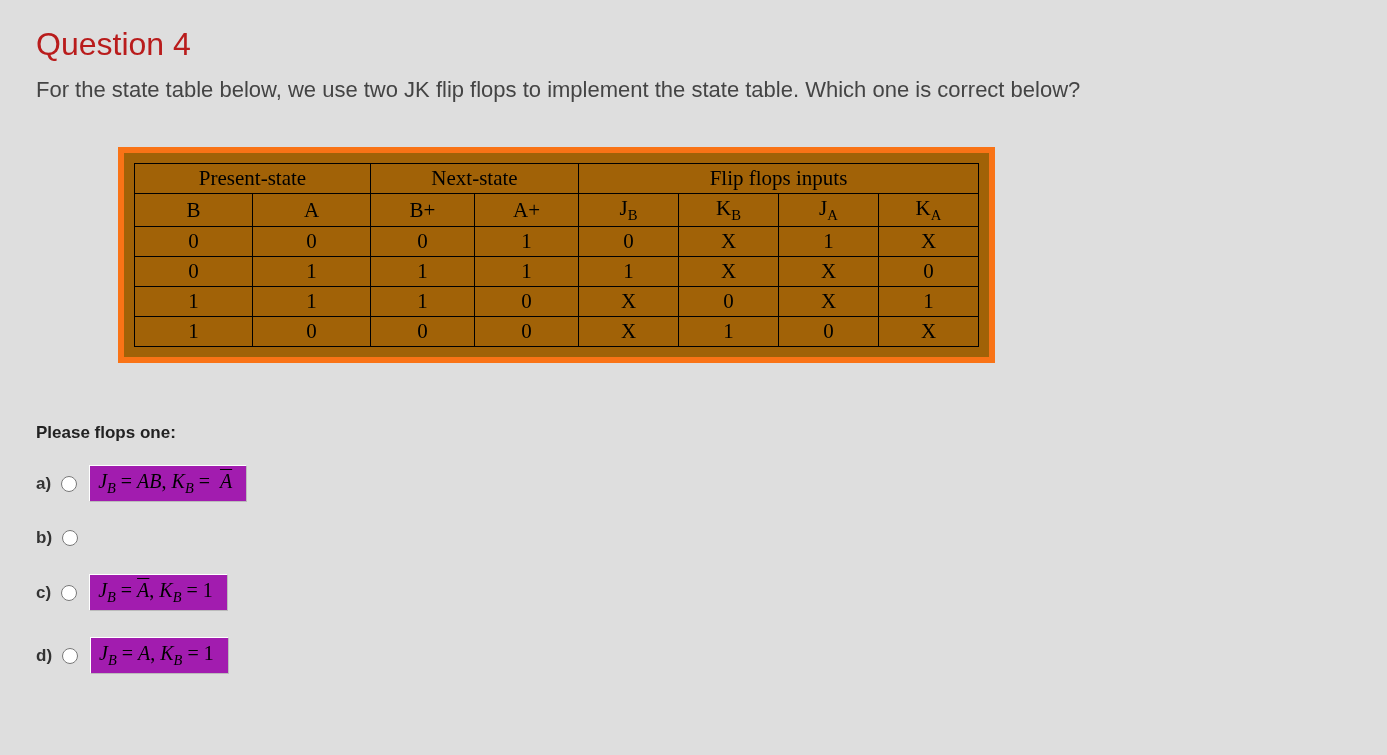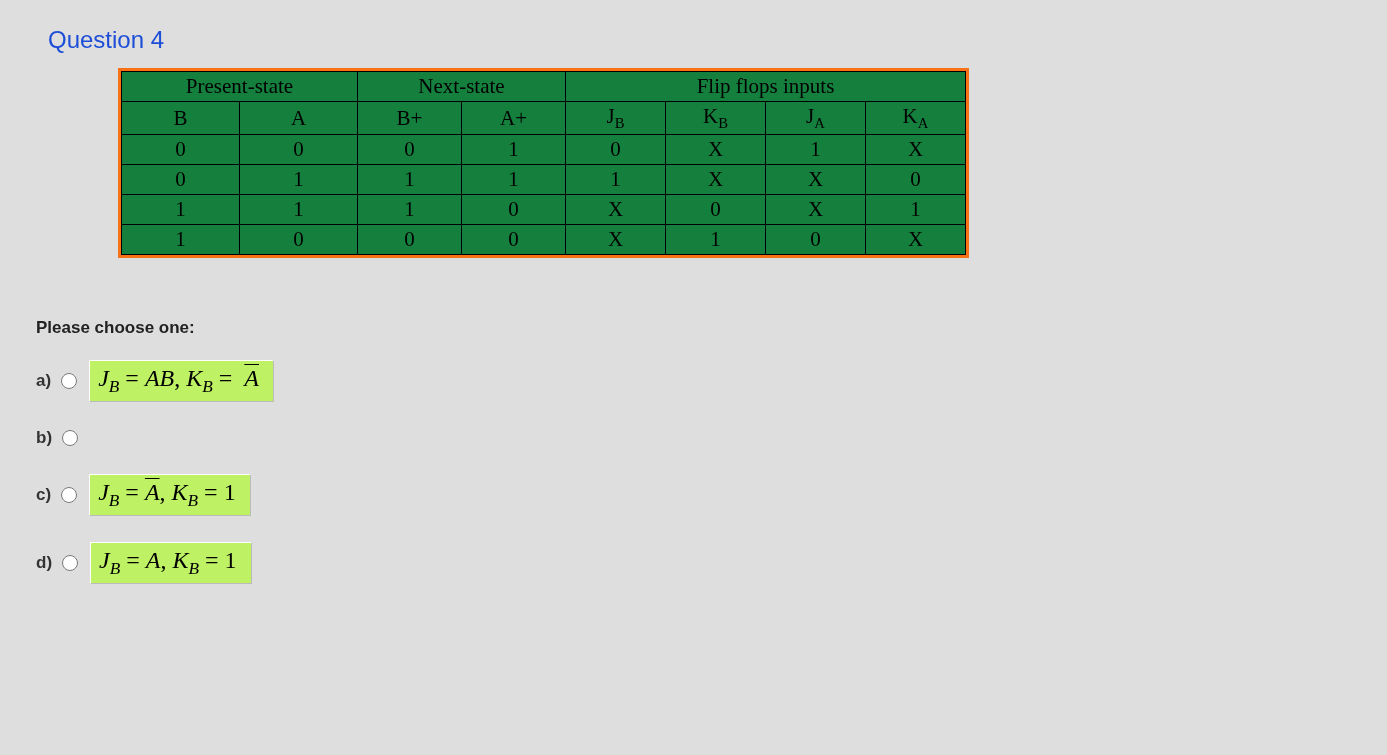--- a/index.html
+++ b/index.html
@@ -7,36 +7,36 @@
     margin: 0;
     padding: 0;
     background: #dedede;
     font-family: Arial, Helvetica, sans-serif;
     color: #333;
   }
   .page {
     padding: 20px 36px 50px 36px;
   }
   .qtitle {
-    font-size: 24px;
-    color: #1d4ed8;
-    margin: 6px 0 14px 12px;
+    font-size: 32px;
+    color: #b91c1c;
+    margin: 6px 0 14px 0;
     font-weight: 400;
   }
   .prompt {
     font-size: 22px;
     color: #444;
     margin-bottom: 44px;
     font-weight: 400;
   }
   .table-wrap {
     display: inline-block;
-    border: 3px solid #f97316;
-    background: #15803d;
-    padding: 0;
+    border: 6px solid #f97316;
+    background: #a16207;
+    padding: 10px;
     margin-left: 82px;
     margin-bottom: 46px;
   }
   table.state {
     border-collapse: collapse;
     font-family: "Times New Roman", Times, serif;
     font-size: 21px;
     color: #000;
   }
   table.state th, table.state td {
@@ -69,46 +69,47 @@
   .opt .letter {
     font-weight: 700;
     margin-right: 0px;
   }
   .opt input[type="radio"] {
     width: 16px;
     height: 16px;
     margin: 0 4px 0 2px;
   }
   .opt .math {
-    background: #bef264;
+    background: #a21caf;
     border-top: 1px solid #fff;
     border-left: 1px solid #fff;
     border-right: 1px solid #bbb;
     border-bottom: 1px solid #bbb;
     padding: 4px 14px 4px 8px;
     font-family: "Cambria Math", "Times New Roman", serif;
-    font-size: 24px;
+    font-size: 20px;
     color: #000;
     font-style: italic;
     white-space: nowrap;
   }
   .opt .math .rm { font-style: normal; }
   .opt .math sub { font-style: italic; font-size: 0.72em; }
   .overline {
     text-decoration: overline;
     text-decoration-thickness: 1px;
   }
 </style>
 </head>
 <body>
 
 <div class="page">
 
   <h1 class="qtitle">Question 4</h1>
 
+  <div class="prompt">For the state table below, we use two JK flip flops to implement the state table. Which one is correct below?</div>
 
   <div class="table-wrap">
     <table class="state">
       <tbody>
           <tr>
         <th colspan="2" class="col-wide">Present-state</th>
         <th colspan="2" class="col-mid">Next-state</th>
         <th colspan="4" class="col-ff">Flip flops inputs</th>
       </tr>
       <tr>
@@ -158,21 +159,21 @@
         <td>0</td>
         <td>X</td>
         <td>1</td>
         <td>0</td>
         <td>X</td>
       </tr>
     </tbody>
       </table>
   </div>
 
-  <div class="choose-label">Please choose one:</div>
+  <div class="choose-label">Please flops one:</div>
 
   <div class="options">
 
     <div class="opt">
       <span class="letter">a)</span>
       <input type="radio" name="q4" style="">
       <span class="math">
         <span>J</span><sub>B</sub><span class="rm"> = </span><span>AB</span><span class="rm">, </span><span>K</span><sub>B</sub><span class="rm"> = </span><span class="rm">&nbsp;</span><span class="overline">A</span>
       </span>
     </div>

